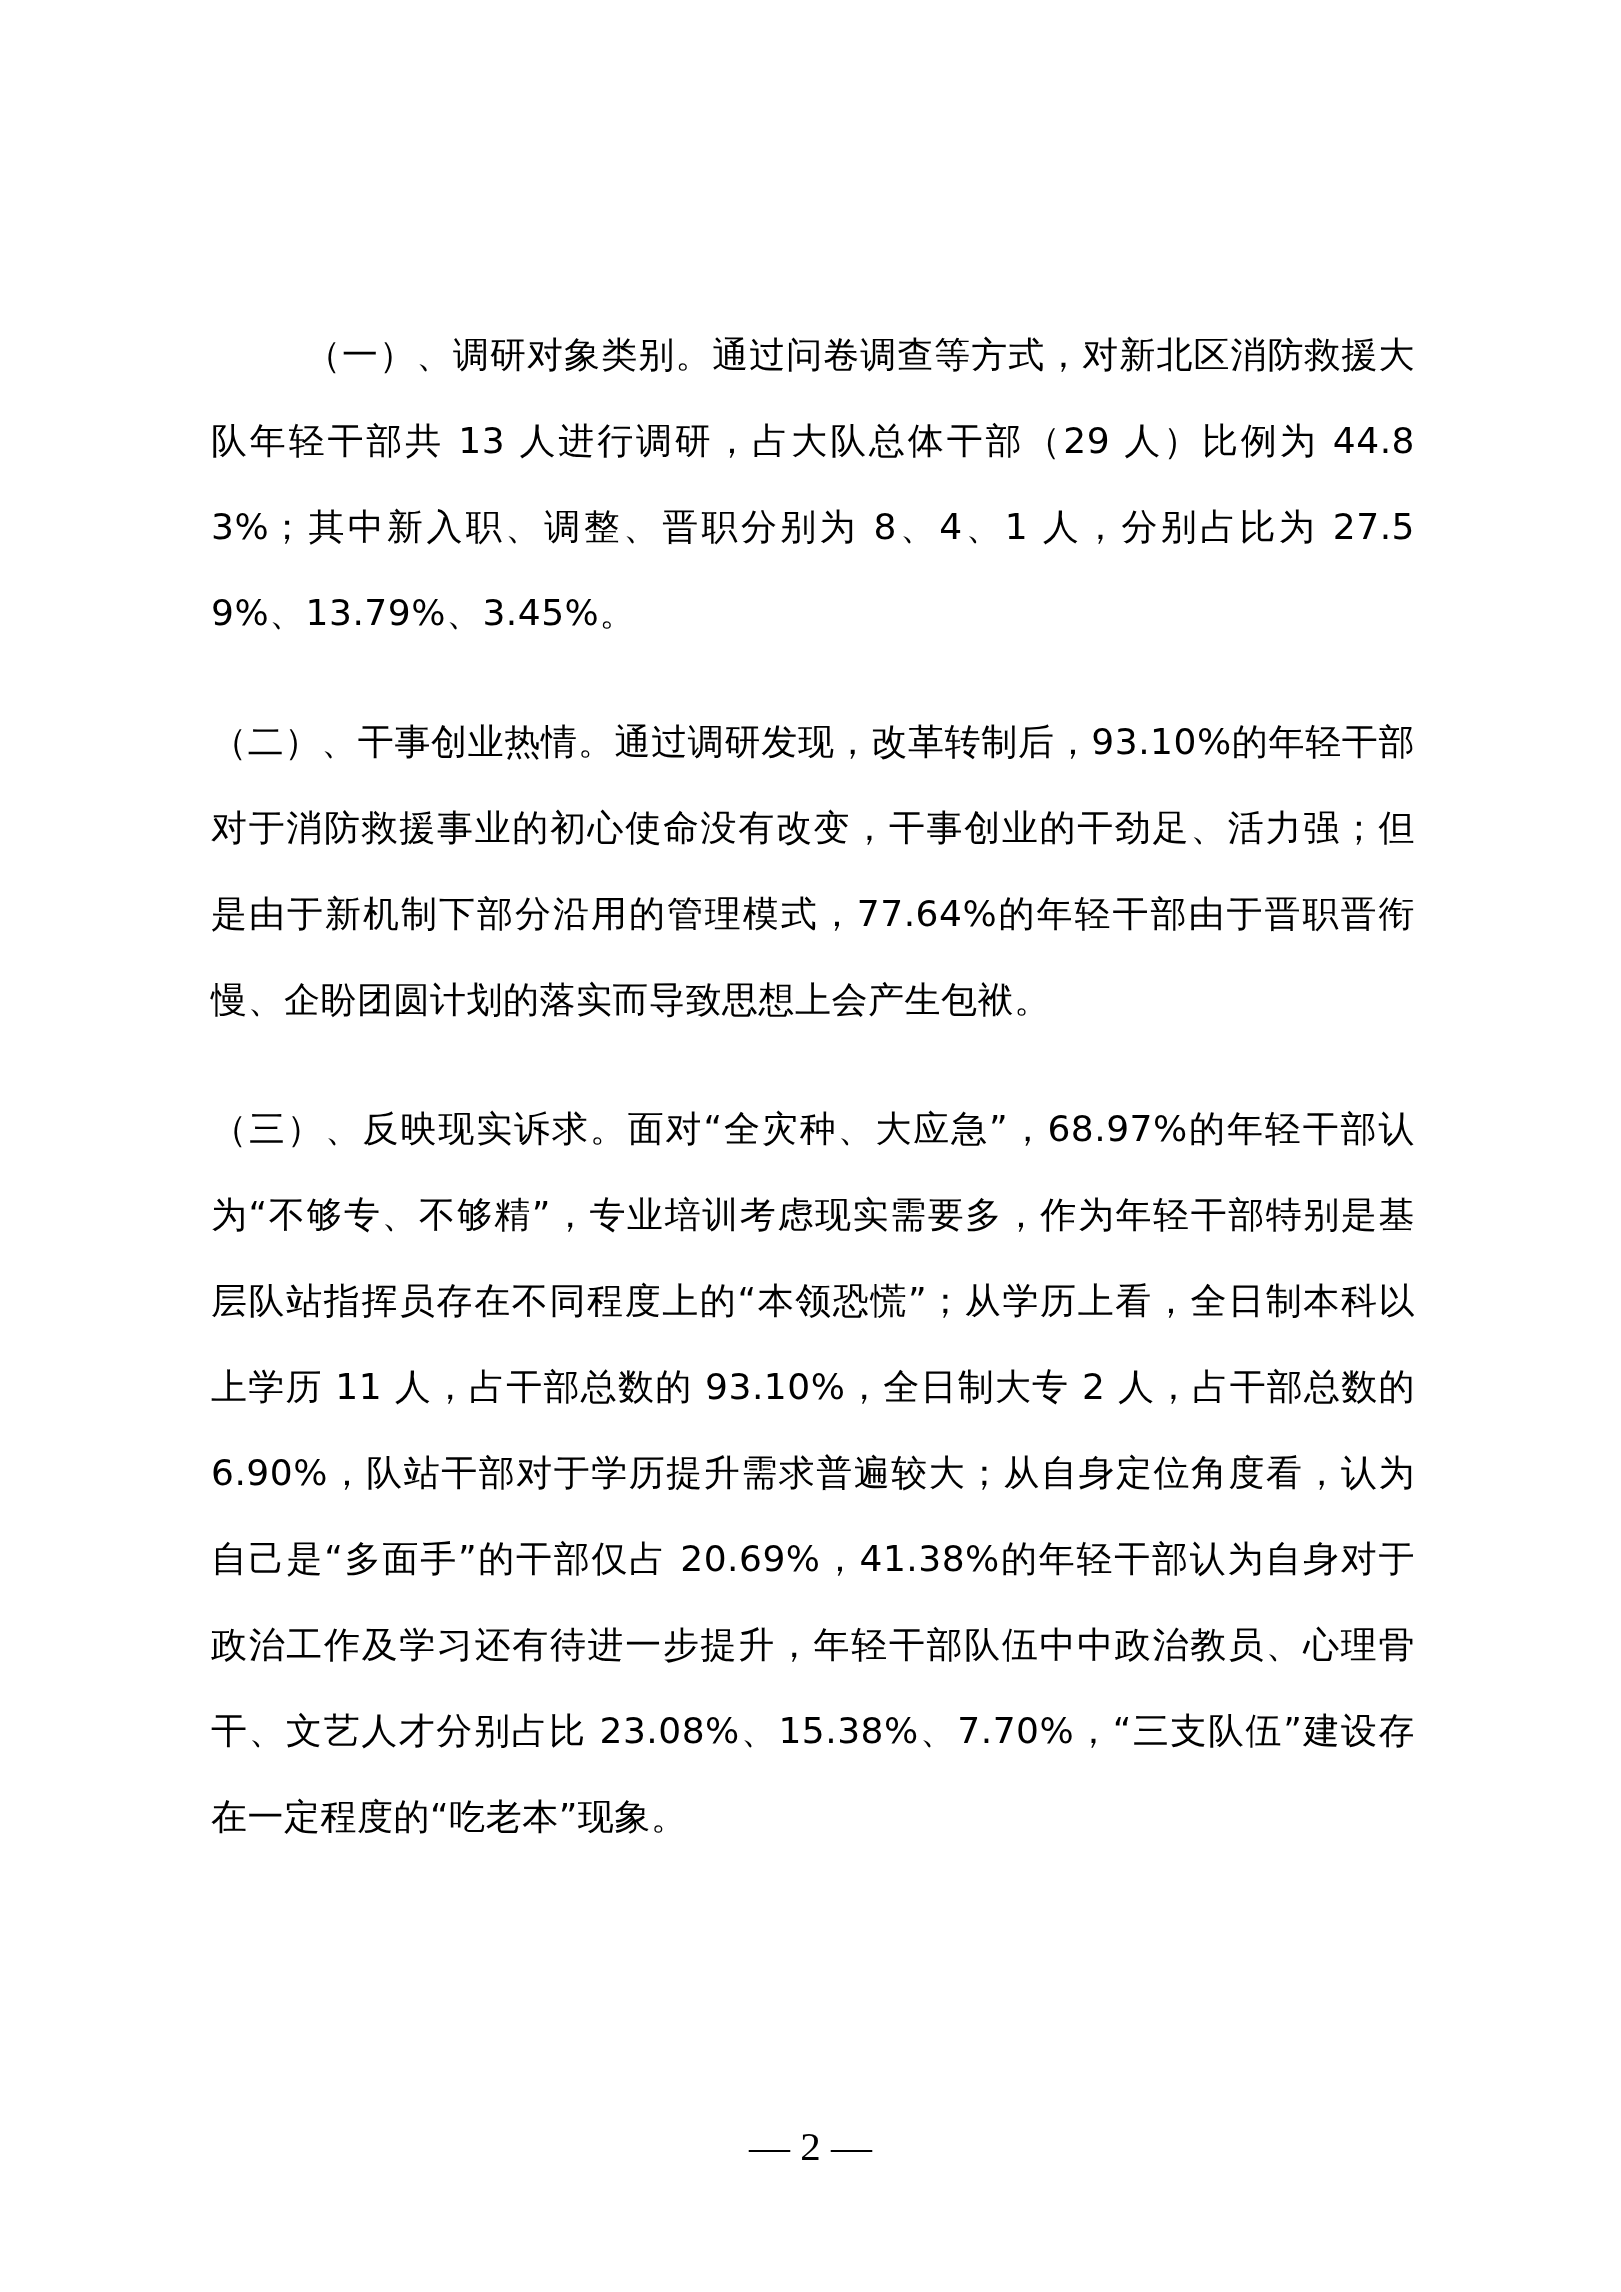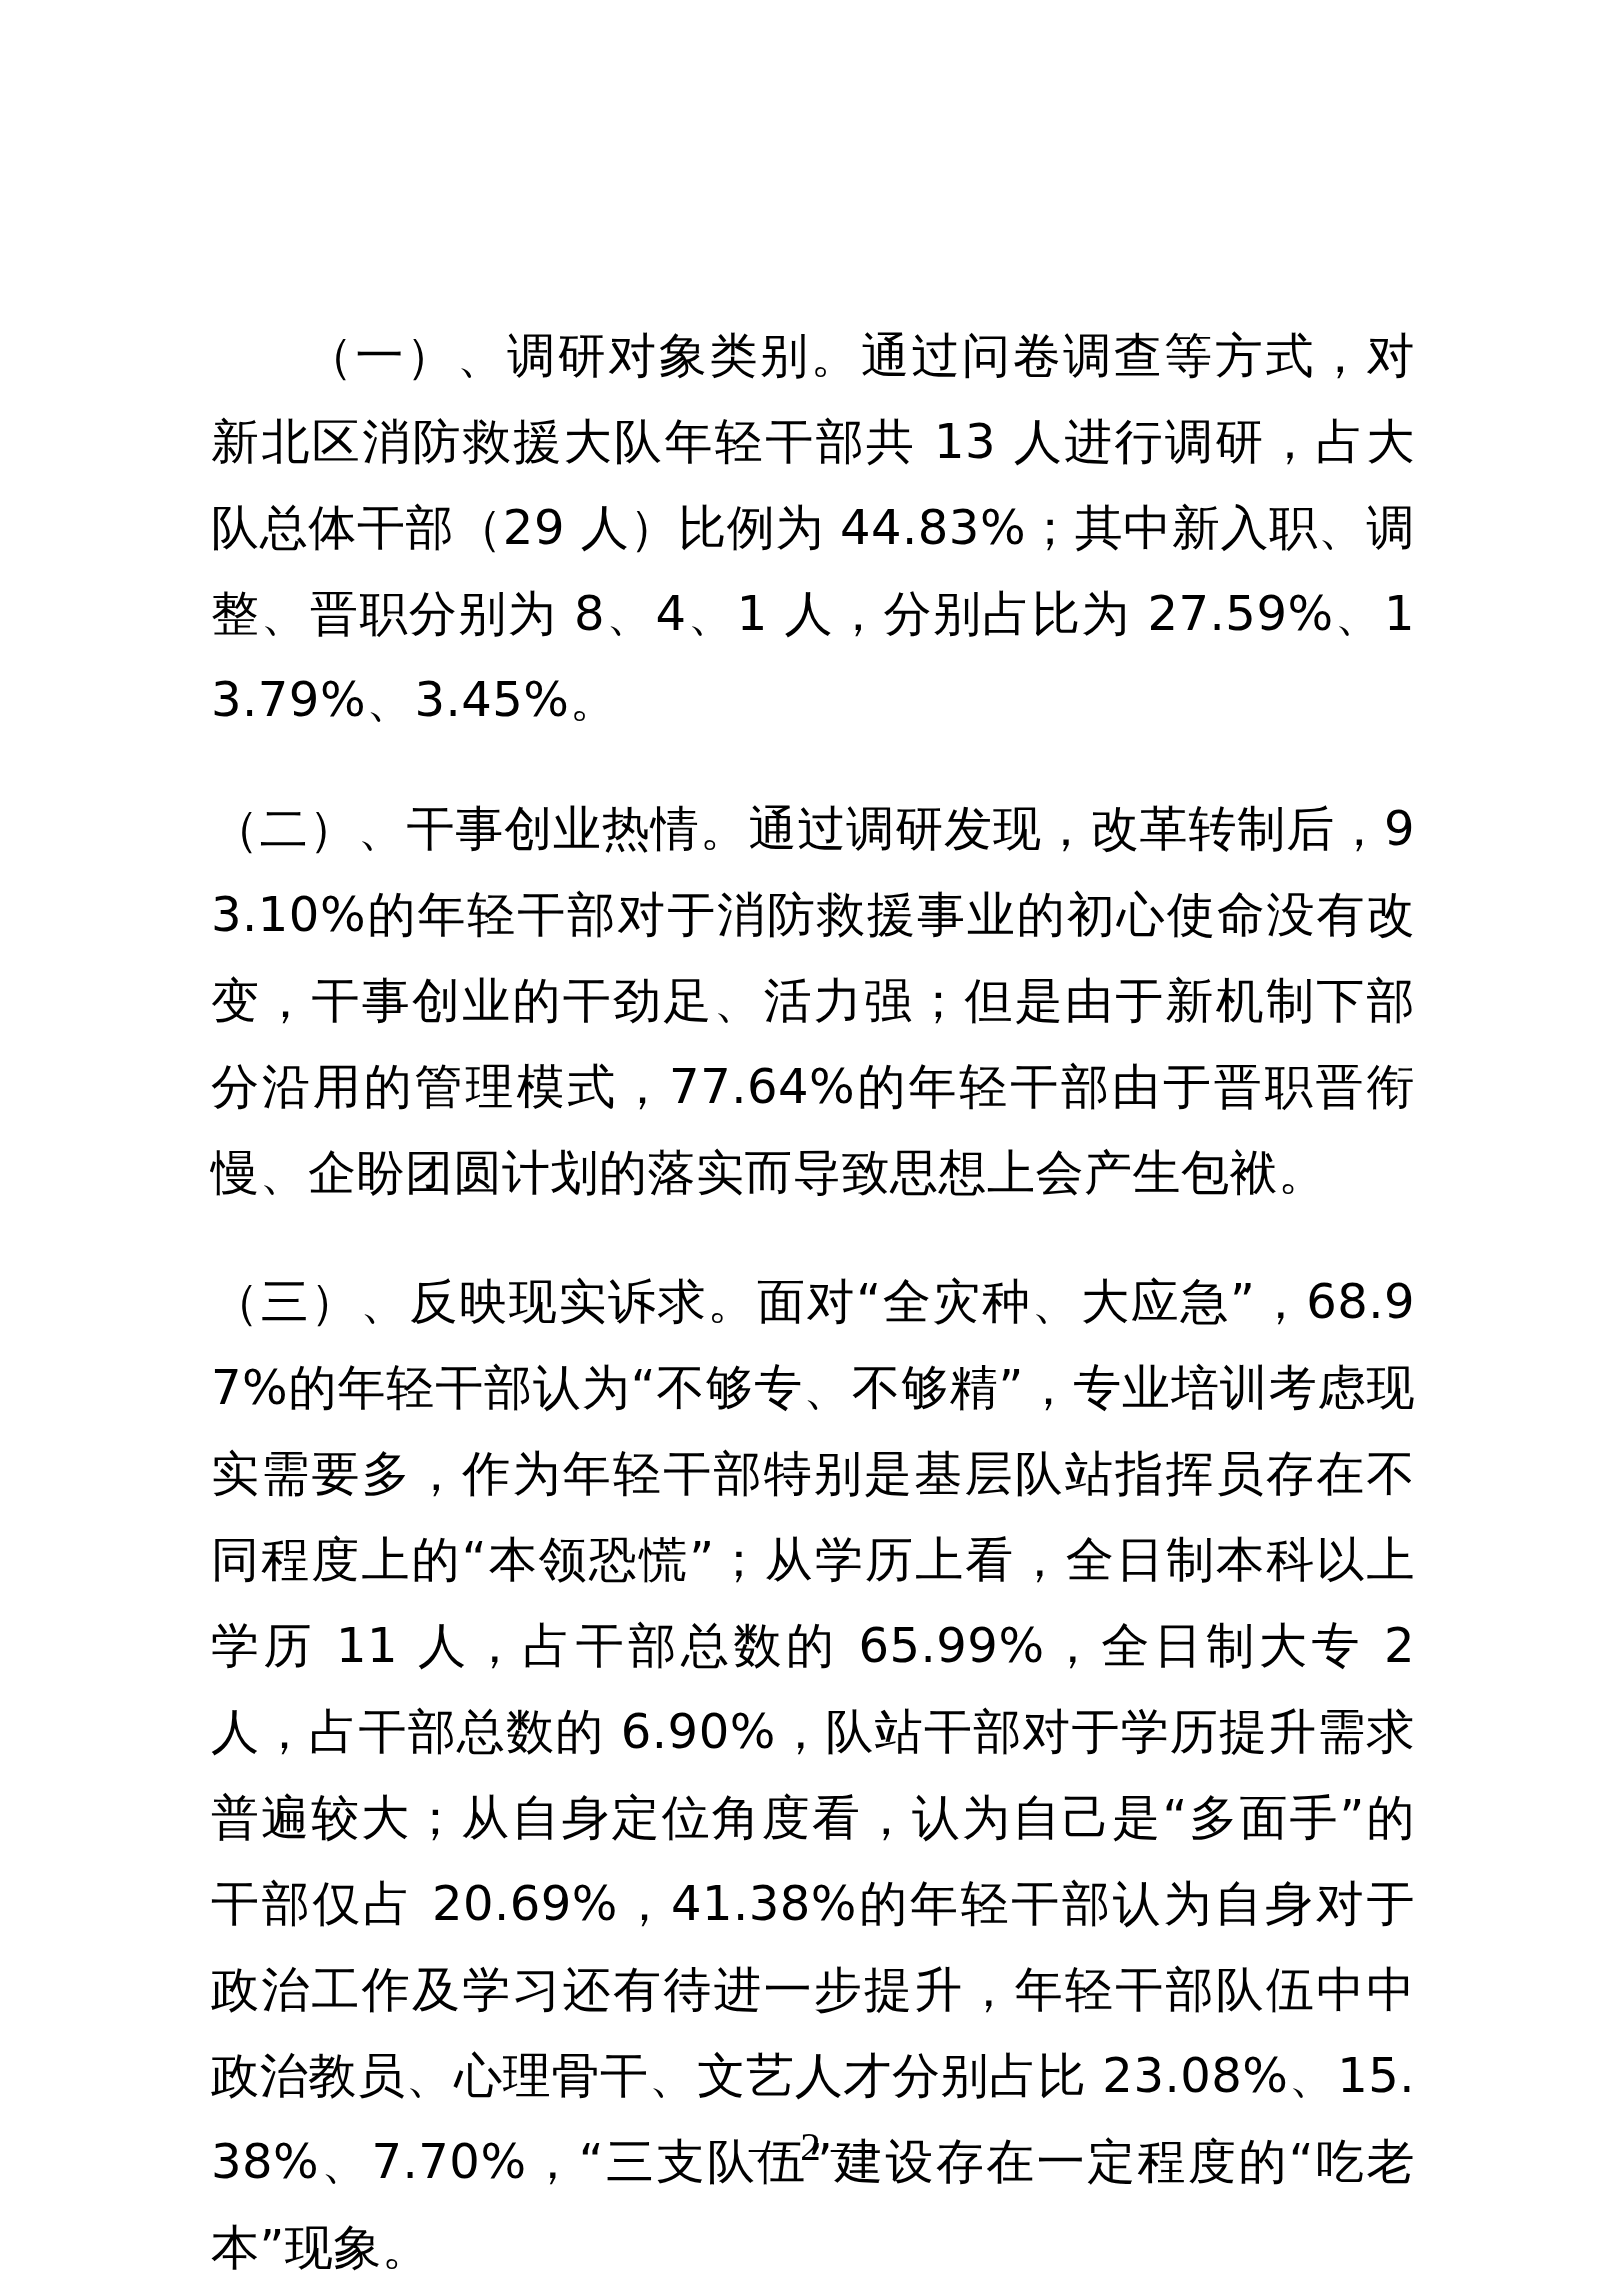--- a/index.html
+++ b/index.html
@@ -16,21 +16,21 @@
       color: #000000;
     }
     .page {
       position: absolute;
       left: 211px;
       top: 312px;
       width: 1204px;
     }
     .para {
       margin: 0;
-      font-size: 48px;
+      font-size: 36px;
       line-height: 86px;
       text-align: justify;
       text-justify: inter-character;
       letter-spacing: 0.5px;
       word-break: break-all;
     }
     .para.first {
       text-indent: 94px;
     }
     .para + .para {
@@ -47,17 +47,17 @@
       line-height: 59px;
       color: #000000;
     }
   </style>
 </head>
 <body>
 
 <div class="page">
   <p class="para first">（一）、调研对象类别。通过问卷调查等方式，对新北区消防救援大队年轻干部共 13 人进行调研，占大队总体干部（29 人）比例为 44.83%；其中新入职、调整、晋职分别为 8、4、1 人，分别占比为 27.59%、13.79%、3.45%。</p>
   <p class="para">（二）、干事创业热情。通过调研发现，改革转制后，93.10%的年轻干部对于消防救援事业的初心使命没有改变，干事创业的干劲足、活力强；但是由于新机制下部分沿用的管理模式，77.64%的年轻干部由于晋职晋衔慢、企盼团圆计划的落实而导致思想上会产生包袱。</p>
-  <p class="para">（三）、反映现实诉求。面对“全灾种、大应急”，68.97%的年轻干部认为“不够专、不够精”，专业培训考虑现实需要多，作为年轻干部特别是基层队站指挥员存在不同程度上的“本领恐慌”；从学历上看，全日制本科以上学历 11 人，占干部总数的 65.99%，全日制大专 2 人，占干部总数的 6.90%，队站干部对于学历提升需求普遍较大；从自身定位角度看，认为自己是“多面手”的干部仅占 20.69%，41.38%的年轻干部认为自身对于政治工作及学习还有待进一步提升，年轻干部队伍中中政治教员、心理骨干、文艺人才分别占比 23.08%、15.38%、7.70%，“三支队伍”建设存在一定程度的“吃老本”现象。</p>
+  <p class="para">（三）、反映现实诉求。面对“全灾种、大应急”，68.97%的年轻干部认为“不够专、不够精”，专业培训考虑现实需要多，作为年轻干部特别是基层队站指挥员存在不同程度上的“本领恐慌”；从学历上看，全日制本科以上学历 11 人，占干部总数的 93.10%，全日制大专 2 人，占干部总数的 6.90%，队站干部对于学历提升需求普遍较大；从自身定位角度看，认为自己是“多面手”的干部仅占 20.69%，41.38%的年轻干部认为自身对于政治工作及学习还有待进一步提升，年轻干部队伍中中政治教员、心理骨干、文艺人才分别占比 23.08%、15.38%、7.70%，“三支队伍”建设存在一定程度的“吃老本”现象。</p>
 </div>
 
 <div class="page-number">— 2 —</div>
 
 
 </body></html>

